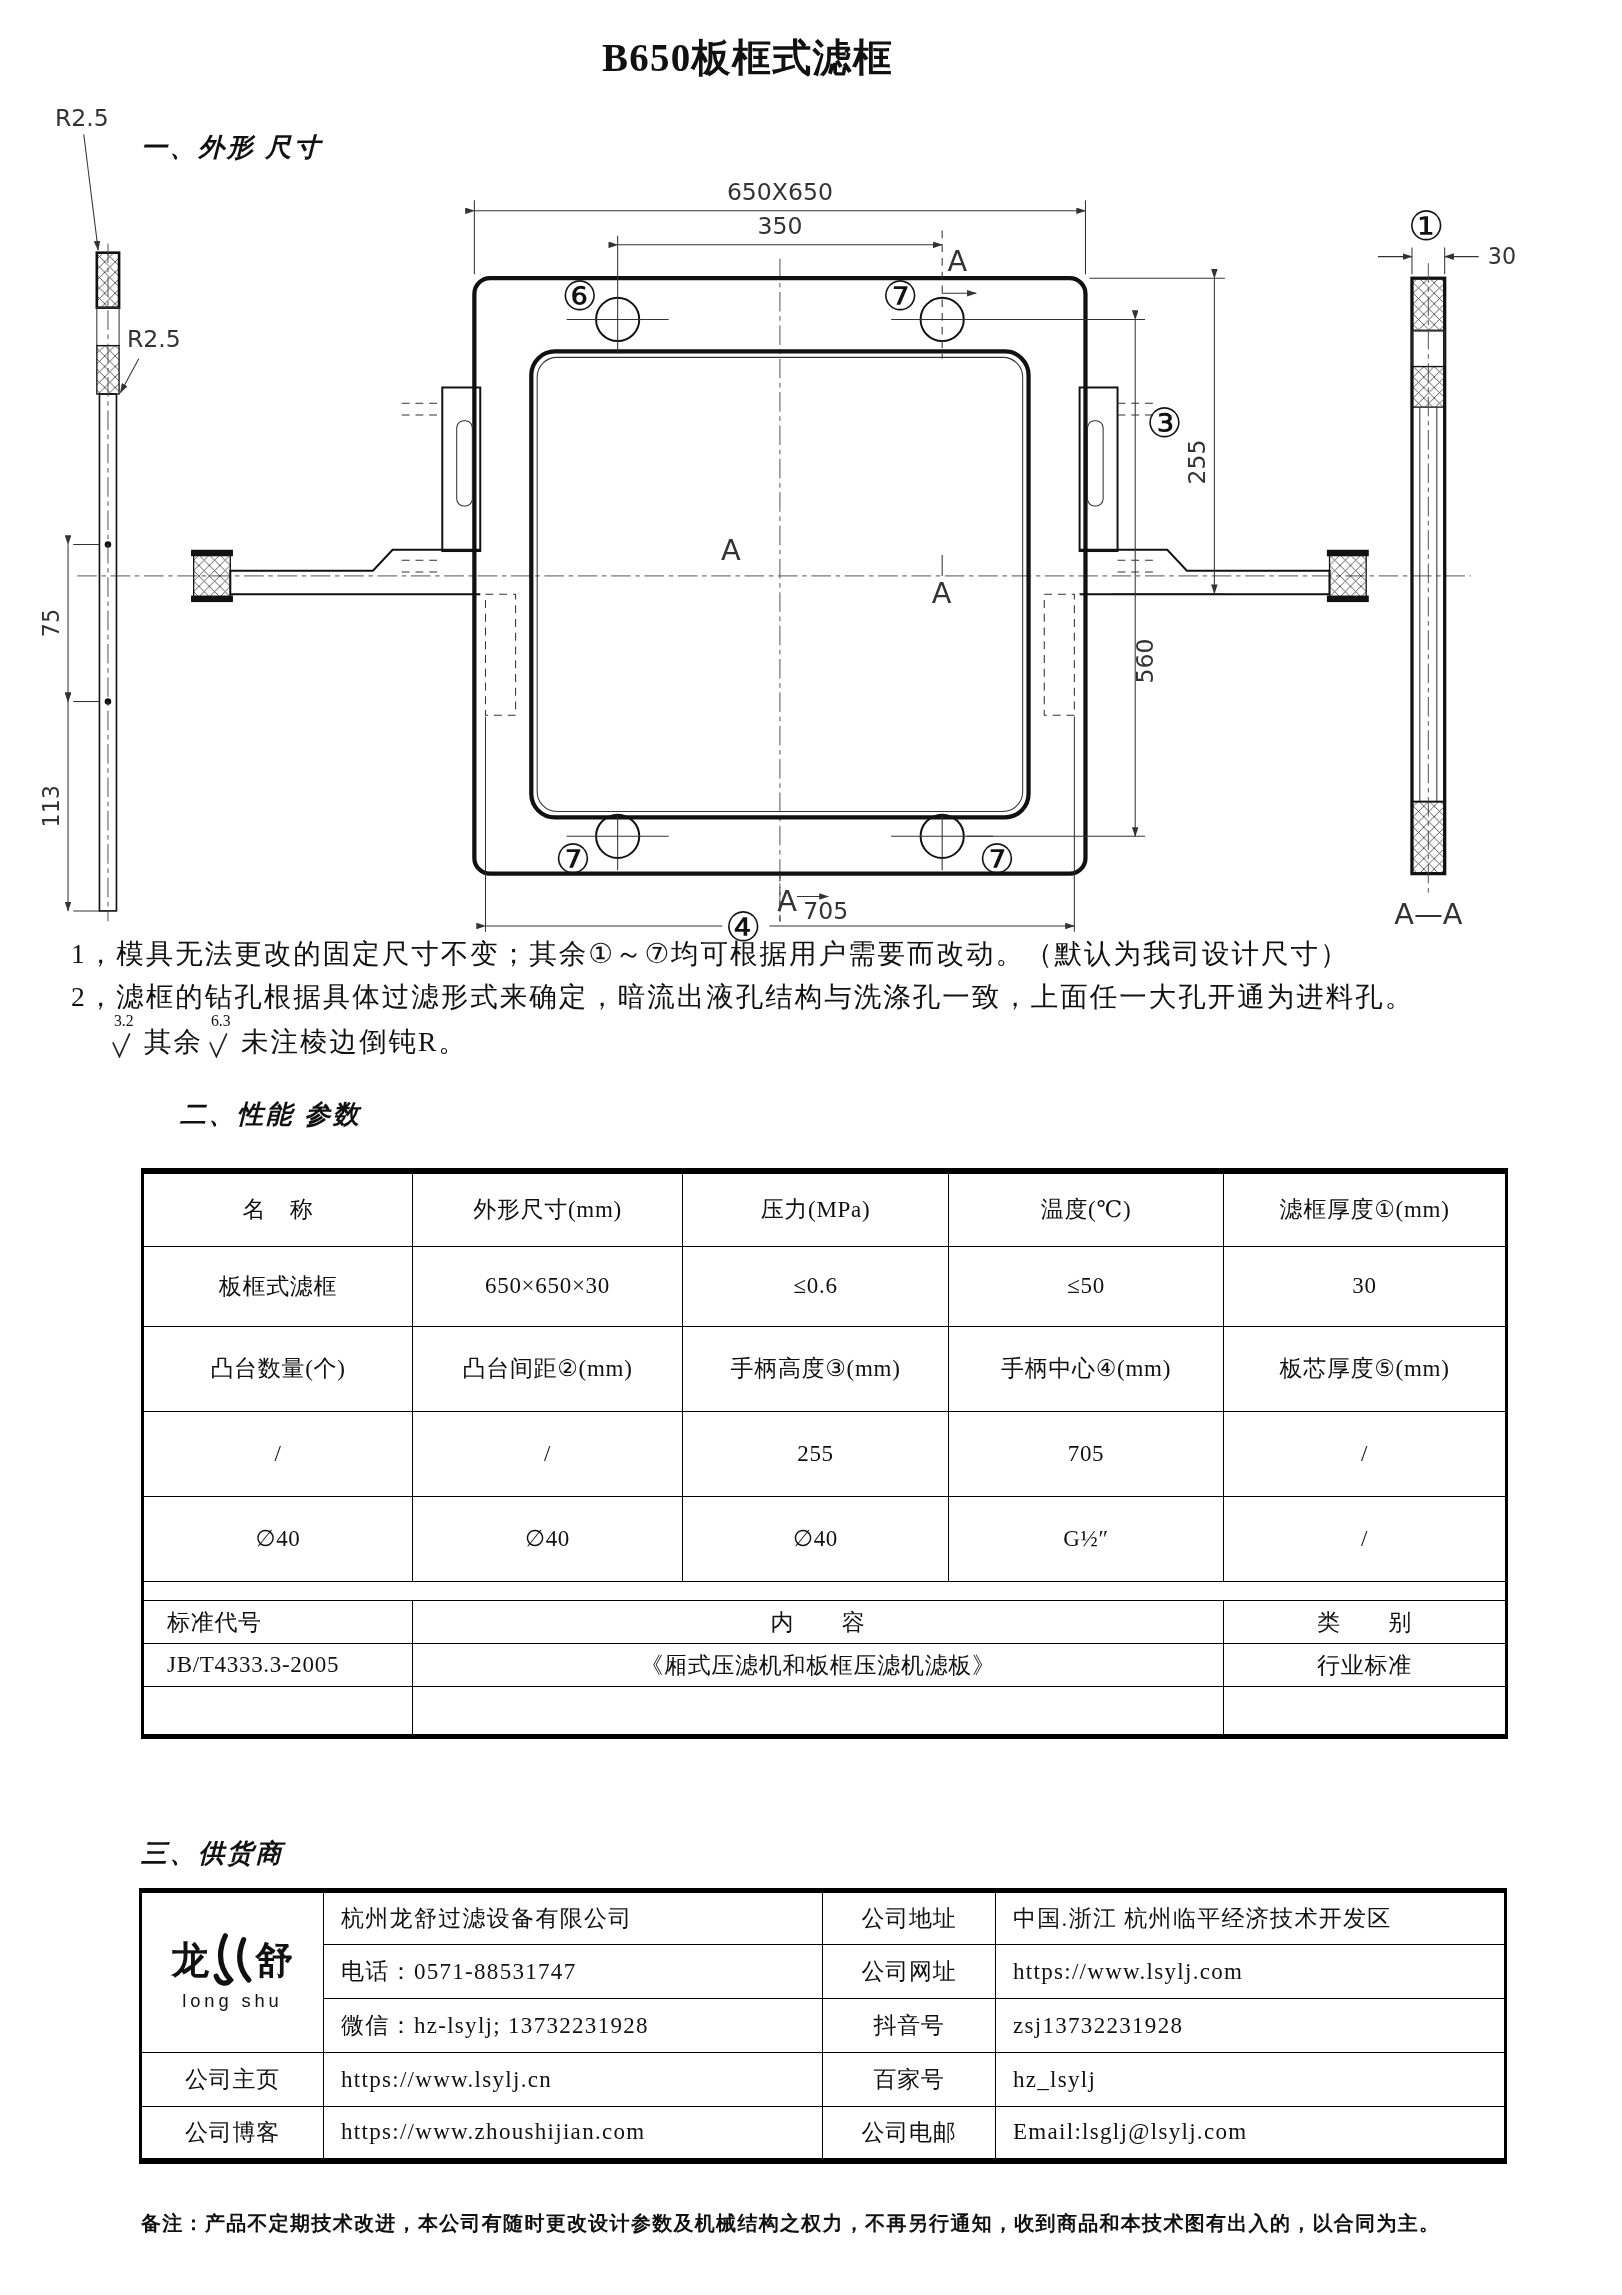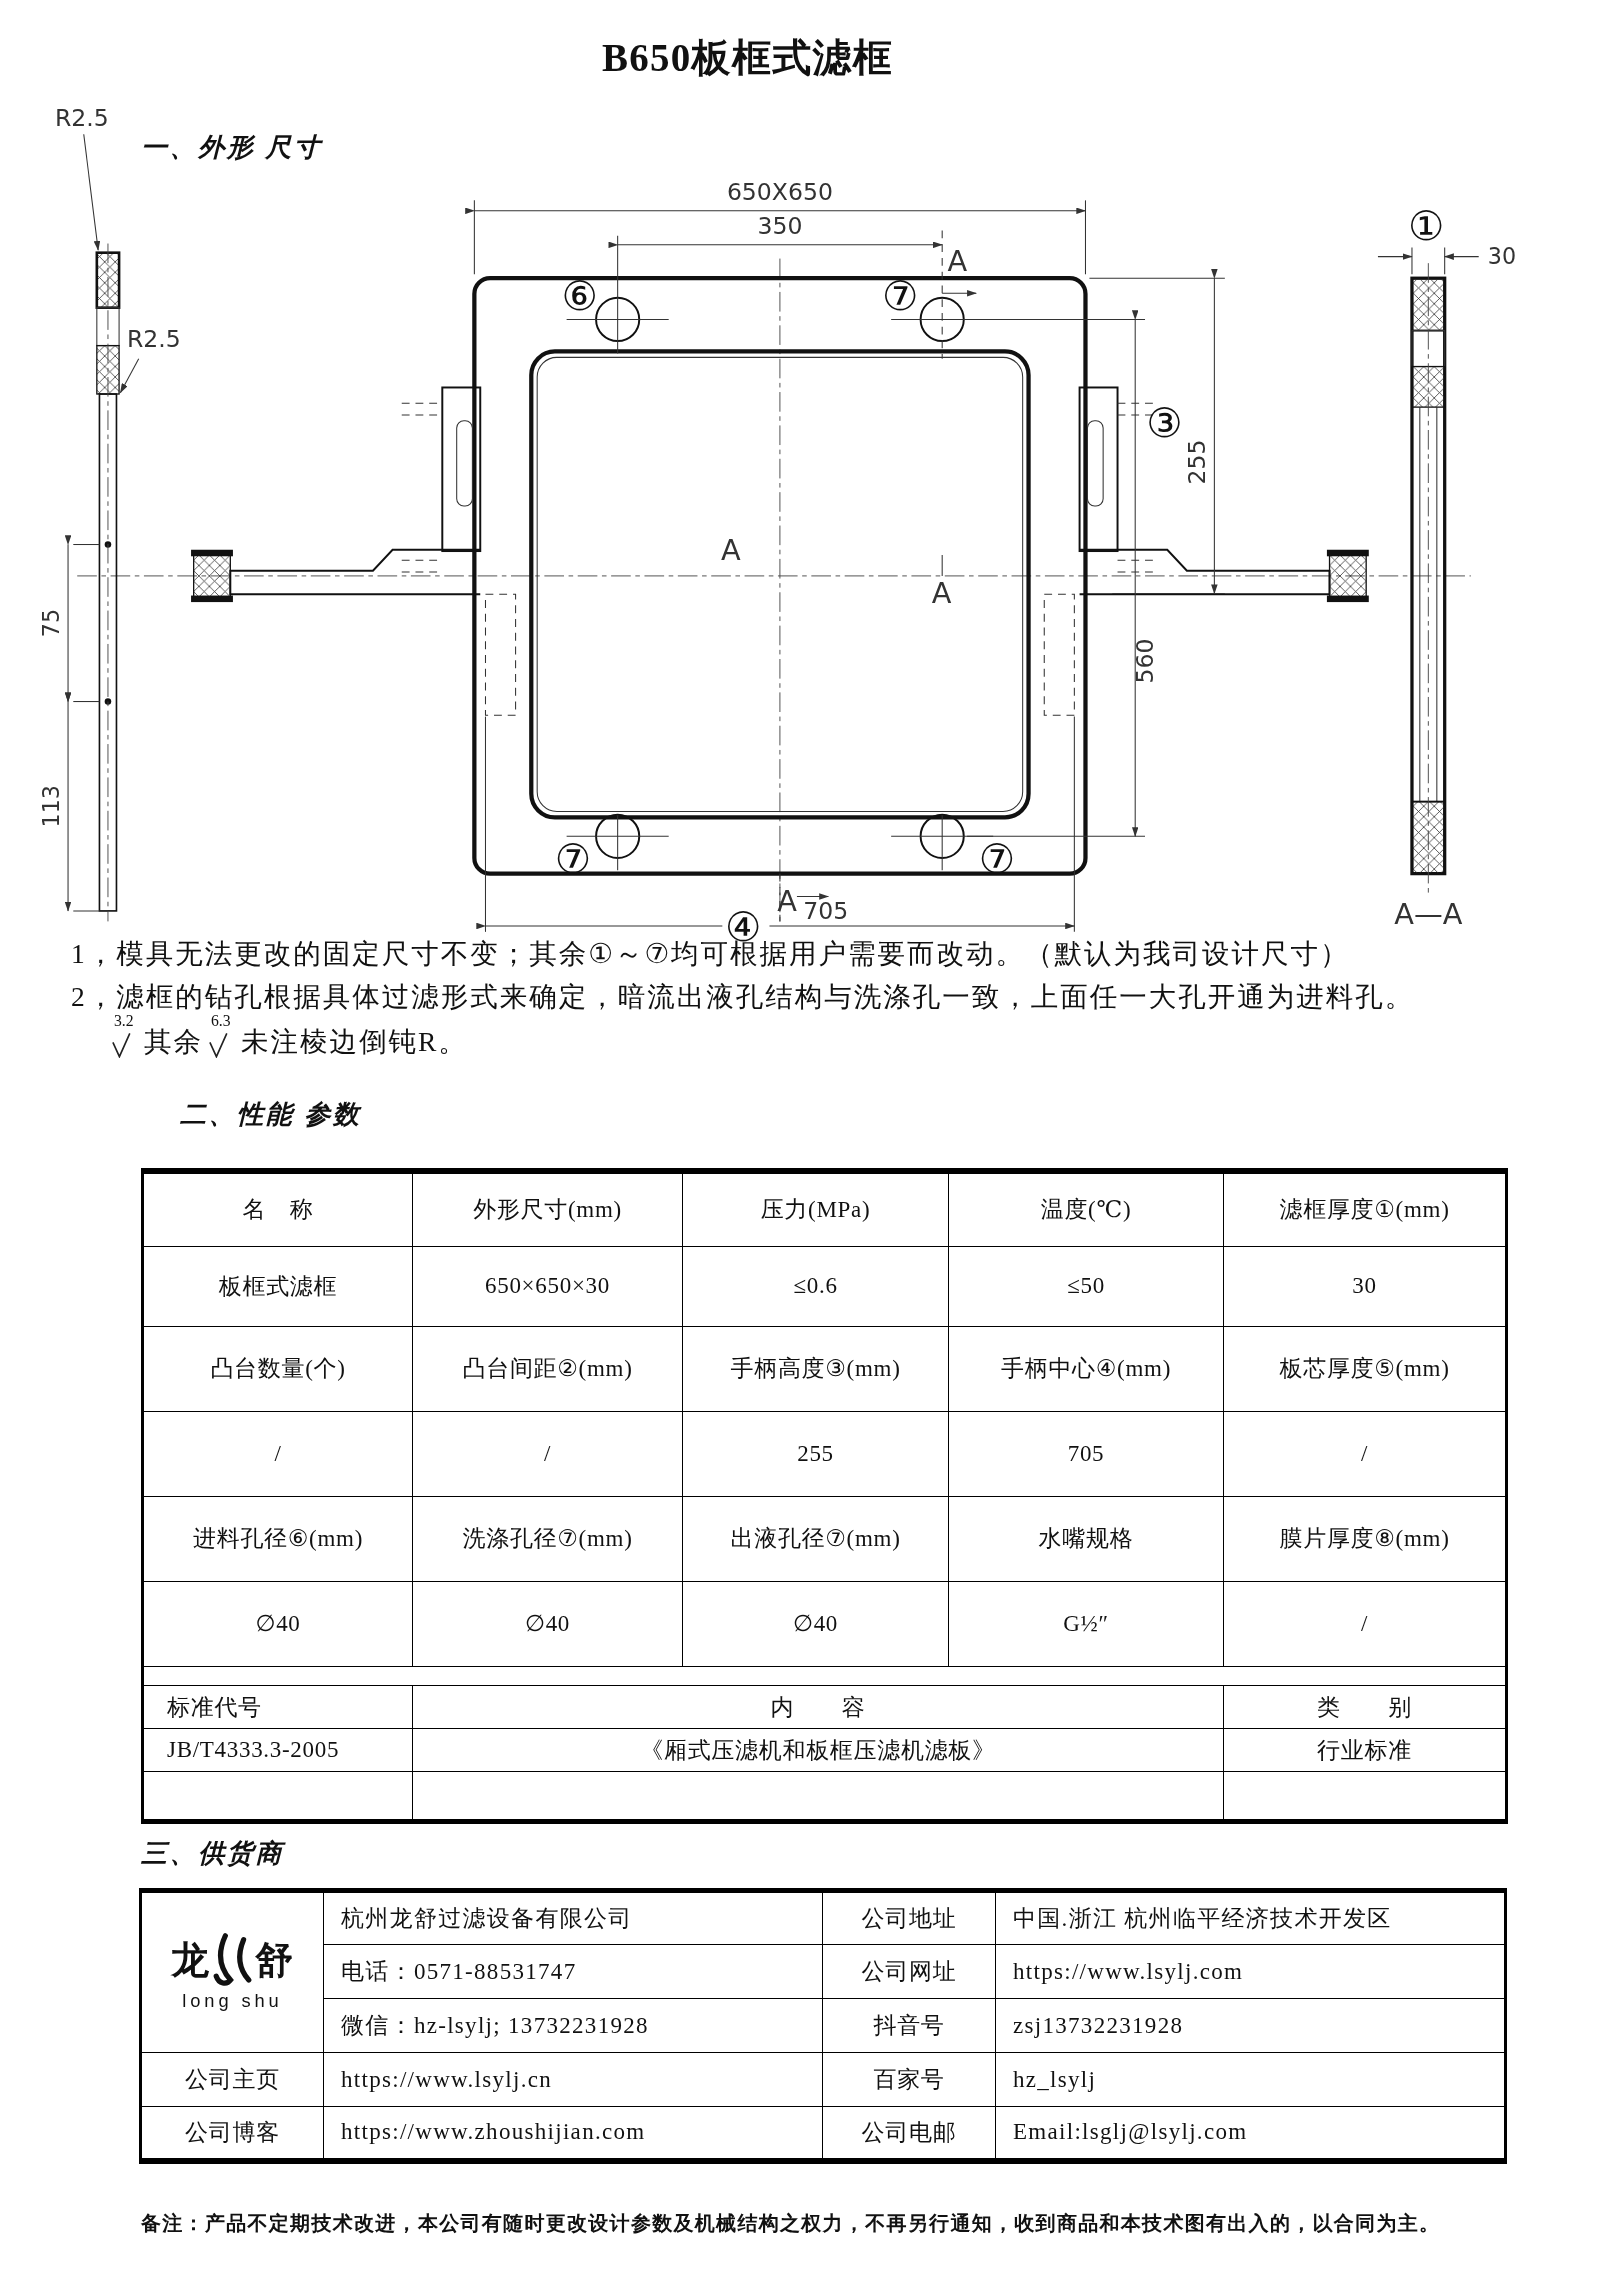--- a/index.html
+++ b/index.html
@@ -232,27 +232,20 @@
     <td>板芯厚度⑤(mm)</td>
   </tr>
   <tr style="height:85px">
     <td>/</td>
     <td>/</td>
     <td>255</td>
     <td>705</td>
     <td>/</td>
   </tr>
   <tr style="height:85px">
-    <td>进料孔径⑥(mm)</td>
-    <td>洗涤孔径⑦(mm)</td>
-    <td>出液孔径⑦(mm)</td>
-    <td>水嘴规格</td>
-    <td>膜片厚度⑧(mm)</td>
-  </tr>
-  <tr style="height:85px">
     <td>∅40</td>
     <td>∅40</td>
     <td>∅40</td>
     <td>G½″</td>
     <td>/</td>
   </tr>
   <tr style="height:19.6px">
     <td colspan="5"></td>
   </tr>
   <tr style="height:43px">

